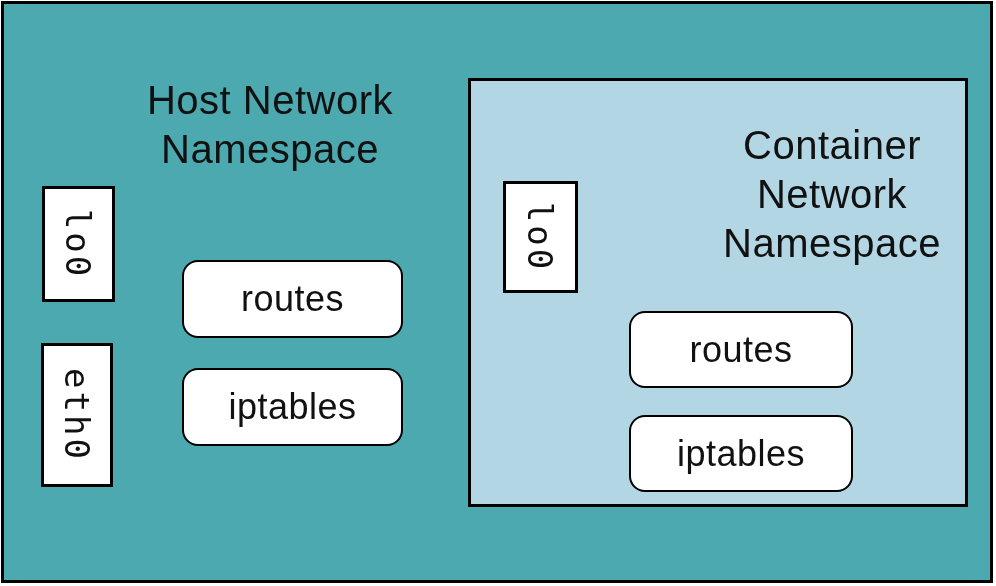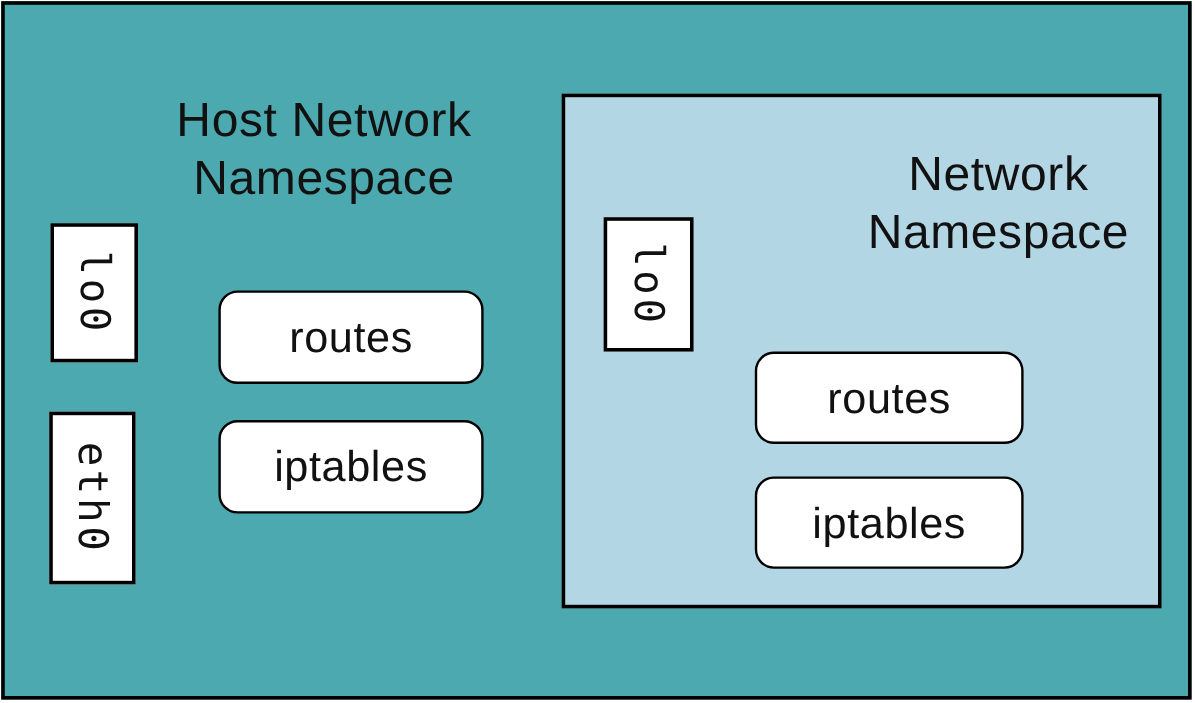--- a/index.html
+++ b/index.html
@@ -72,20 +72,21 @@
   }
   .component-box {
     position: absolute;
     box-sizing: border-box;
     background: var(--box-bg, #fff);
     border: 2px solid var(--border, #000);
     border-radius: 16px;
     display: flex;
     align-items: center;
     justify-content: center;
+    margin-top: 18px;
   }
   .component-label {
     font-size: 36px;
     font-weight: 500;
     color: #111;
     letter-spacing: 0.5px;
   }
   
   .host-lo0      { left: 38px;  top: 182px; width: 73px;  height: 116px; }
   .host-eth0     { left: 37px;  top: 339px; width: 72px;  height: 144px; }
@@ -118,20 +119,21 @@
     <span class="component-label">routes</span>
   </div>
 
   <div class="component-box host-iptables">
     <span class="component-label">iptables</span>
   </div>
 
   <div class="container-ns">
 
     <h2 class="ns-title container-title">
+      <span class="title-line">Container</span>
       <span class="title-line">Network</span>
       <span class="title-line">Namespace</span>
     </h2>
 
     <div class="iface-box cont-lo0">
       <span class="iface-label">lo0</span>
     </div>
 
     <div class="component-box cont-routes">
       <span class="component-label">routes</span>

